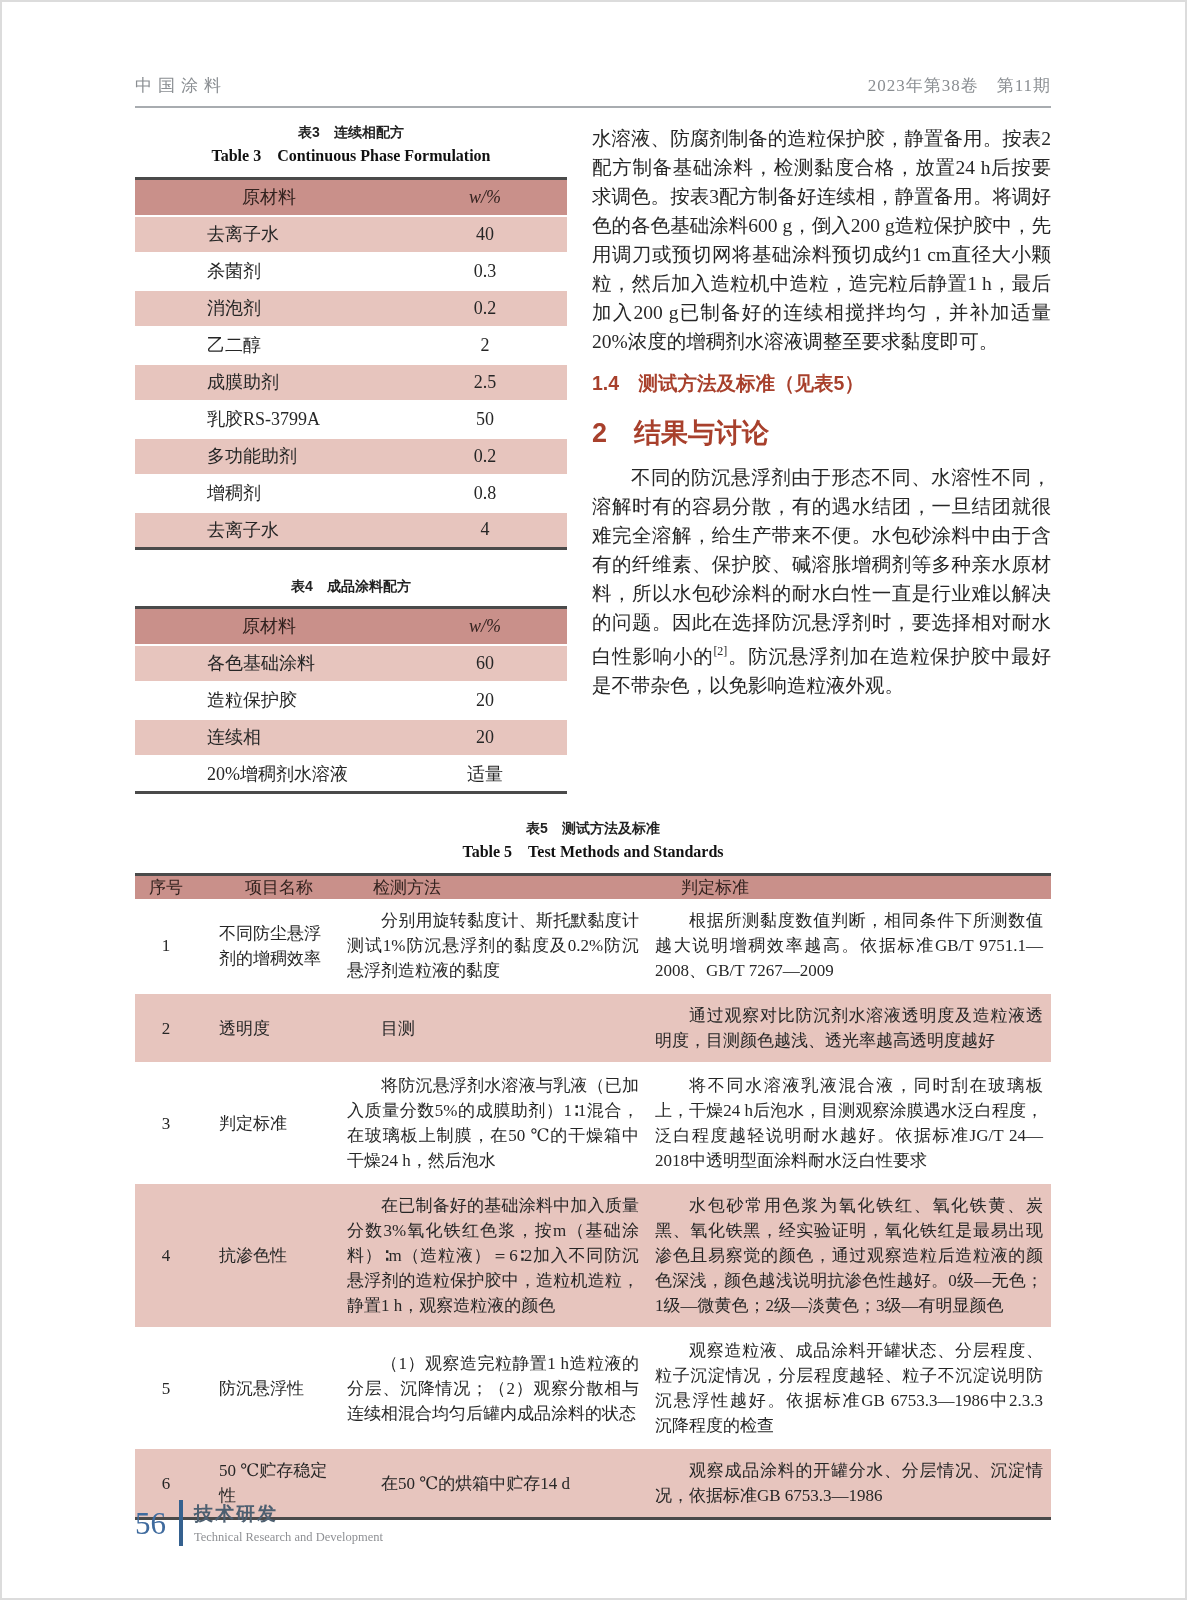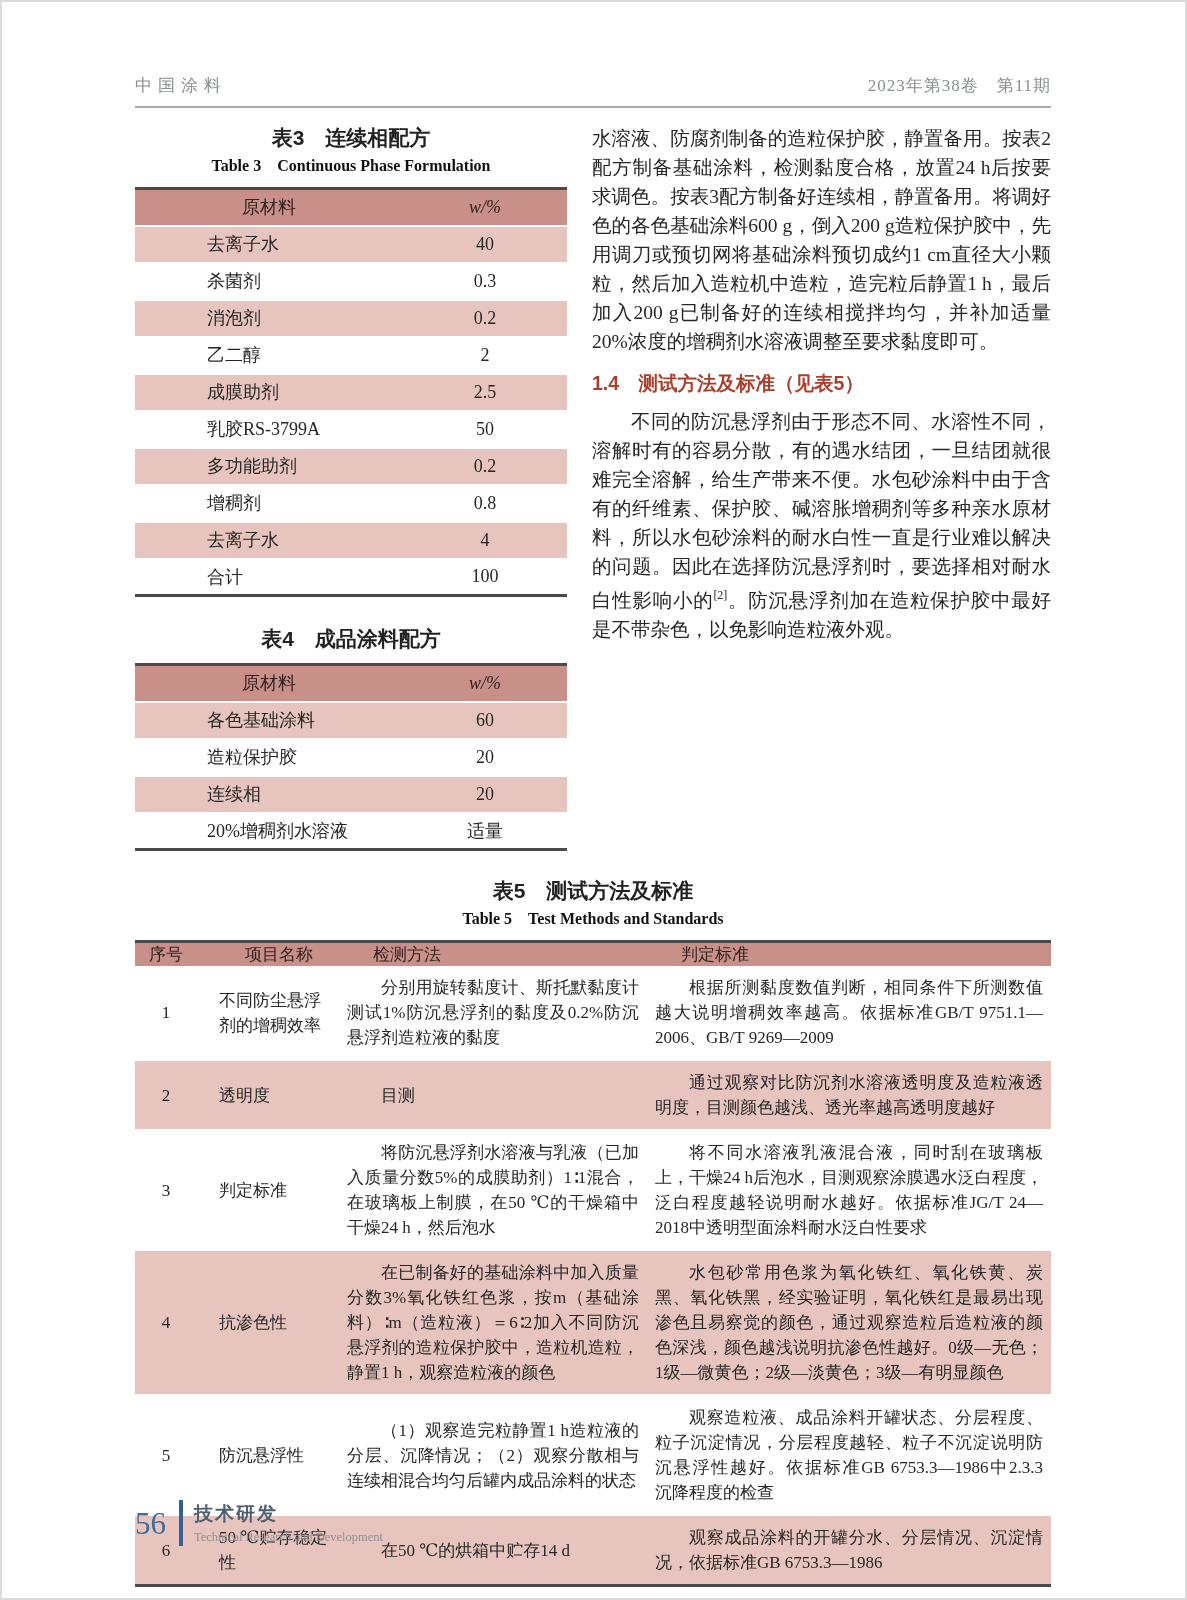--- a/index.html
+++ b/index.html
@@ -29,21 +29,21 @@
     padding-bottom:9px;
   }
   .pg-header .journal{letter-spacing:6px;}
   .pg-header .issue{letter-spacing:1px;}
   
   .cols{display:flex;gap:25px;margin-top:16px;}
   .col-left{width:432px;flex:none;}
   .col-right{flex:1;min-width:0;}
   
   .cap{ text-align:center; }
-  .cap-zh{font-family:"Liberation Sans","DejaVu Sans",sans-serif;font-weight:bold;font-size:21px;color:#222;}
+  .cap-zh{font-family:"Liberation Sans","DejaVu Sans",sans-serif;font-weight:bold;font-size:14px;color:#222;}
   .cap-en{font-family:"Liberation Serif","DejaVu Serif",serif;font-weight:bold;font-size:16px;color:#111;margin-top:4px;}
   
   table{border-collapse:collapse;width:100%;}
   .ftable{margin-top:10px;border-top:3px solid var(--rule-dark);border-bottom:3px solid var(--rule-dark);}
   .ftable td{font-size:18px;height:37px;border-bottom:2px solid #fff;}
   .ftable .c-mat{padding-left:72px;text-align:left;}
   .ftable .c-val{text-align:center;width:38%;}
   .ftable tr.head td{background:var(--head-pink);color:#33221f;}
   .ftable tr.head .c-mat{text-align:center;padding-left:0;}
   .ftable tbody tr:nth-child(even) td{background:var(--row-pink);}
@@ -129,24 +129,20 @@
               <td class="c-val">0.2</td>
             </tr>
           <tr>
               <td class="c-mat">增稠剂</td>
               <td class="c-val">0.8</td>
             </tr>
           <tr>
               <td class="c-mat">去离子水</td>
               <td class="c-val">4</td>
             </tr>
-          <tr>
-              <td class="c-mat">合计</td>
-              <td class="c-val">100</td>
-            </tr>
         </tbody>
       </table>
 
       <div class="cap" style="margin-top:28px;">
         <div class="cap-zh">表4　成品涂料配方</div>
       </div>
 
       <table class="ftable">
         <tbody>
           <tr class="head">
@@ -170,20 +166,21 @@
               <td class="c-val">适量</td>
             </tr>
         </tbody>
       </table>
     </div>
 
     <div class="col-right">
       <p class="para">水溶液、防腐剂制备的造粒保护胶，静置备用。按表2配方制备基础涂料，检测黏度合格，放置24 h后按要求调色。按表3配方制备好连续相，静置备用。将调好色的各色基础涂料600 g，倒入200 g造粒保护胶中，先用调刀或预切网将基础涂料预切成约1 cm直径大小颗粒，然后加入造粒机中造粒，造完粒后静置1 h，最后加入200 g已制备好的连续相搅拌均匀，并补加适量20%浓度的增稠剂水溶液调整至要求黏度即可。</p>
 
       <div class="h-sub">1.4　测试方法及标准（见表5）</div>
+      <div class="h-main">2　结果与讨论</div>
 
       <p class="para indent"><span>不同的防沉悬浮剂由于形态不同、水溶性不同，溶解时有的容易分散，有的遇水结团，一旦结团就很难完全溶解，给生产带来不便。水包砂涂料中由于含有的纤维素、保护胶、碱溶胀增稠剂等多种亲水原材料，所以水包砂涂料的耐水白性一直是行业难以解决的问题。因此在选择防沉悬浮剂时，要选择相对耐水白性影响小的</span><sup>[2]</sup><span>。防沉悬浮剂加在造粒保护胶中最好是不带杂色，以免影响造粒液外观。</span></p>
     </div>
   </div>
 
   <div class="t5-wrap">
     <div class="cap">
       <div class="cap-zh">表5　测试方法及标准</div>
       <div class="cap-en">Table 5　Test Methods and Standards</div>
     </div>
@@ -195,21 +192,21 @@
           <th class="c-name">项目名称</th>
           <th class="c-method">检测方法</th>
           <th class="c-std">判定标准</th>
         </tr>
       </thead>
       <tbody>
         <tr>
           <td class="c-no">1</td>
           <td class="c-name">不同防尘悬浮剂的增稠效率</td>
           <td class="c-method">分别用旋转黏度计、斯托默黏度计测试1%防沉悬浮剂的黏度及0.2%防沉悬浮剂造粒液的黏度</td>
-          <td class="c-std">根据所测黏度数值判断，相同条件下所测数值越大说明增稠效率越高。依据标准GB/T 9751.1—2006、GB/T 9269—2009</td>
+          <td class="c-std">根据所测黏度数值判断，相同条件下所测数值越大说明增稠效率越高。依据标准GB/T 9751.1—2008、GB/T 7267—2009</td>
         </tr>
         <tr>
           <td class="c-no">2</td>
           <td class="c-name">透明度</td>
           <td class="c-method">目测</td>
           <td class="c-std">通过观察对比防沉剂水溶液透明度及造粒液透明度，目测颜色越浅、透光率越高透明度越好</td>
         </tr>
         <tr>
           <td class="c-no">3</td>
           <td class="c-name">判定标准</td>

